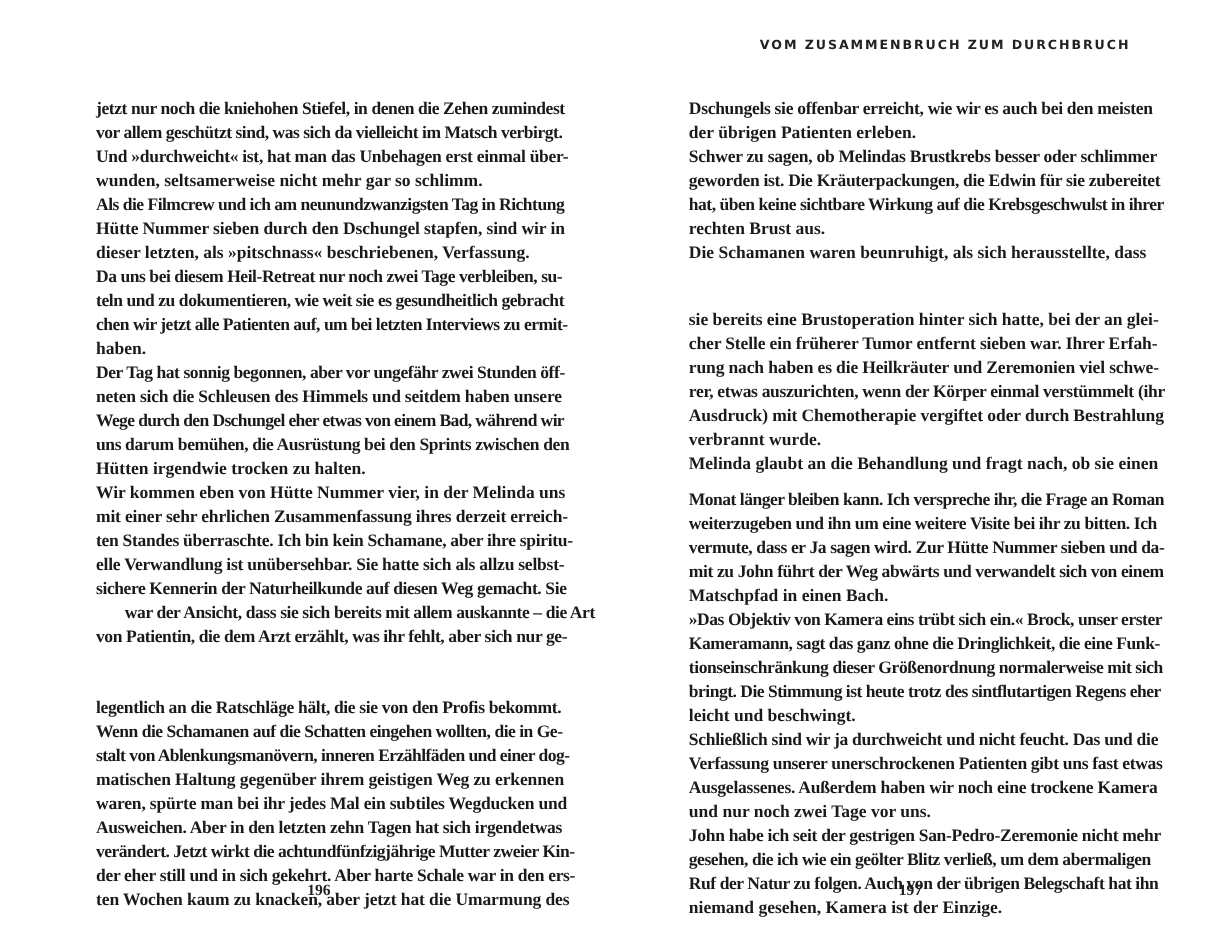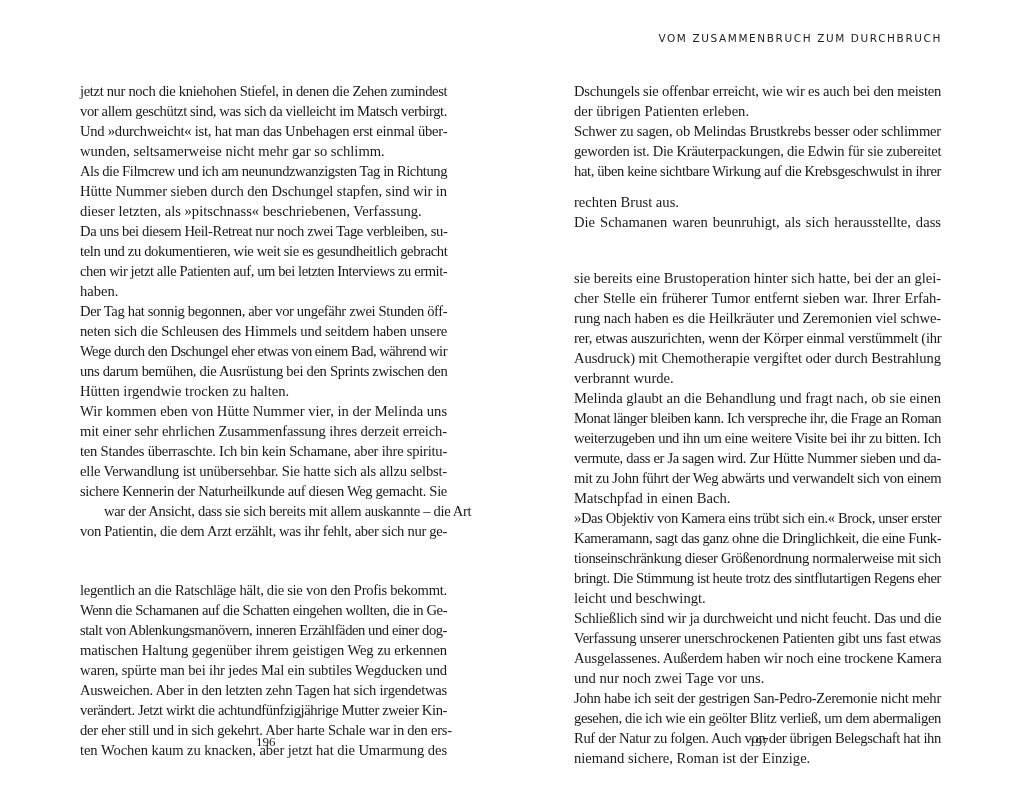--- a/index.html
+++ b/index.html
@@ -1,17 +1,17 @@
 <!DOCTYPE html>
 <html><head>
 <meta charset="utf-8">
 <style>
   html, body { margin: 0; padding: 0; background: #ffffff; }
   body { width: 1020px; height: 793px; position: relative; overflow: hidden; }
-  .page { position: absolute; top: 0; height: 594px; }
+  .page { position: absolute; top: 0; height: 594px; font-weight: bold; }
   .page-left { left: 0; width: 510px; }
   .page-right { left: 510px; width: 510px; }
   .running-head {
     position: absolute; top: 32px; right: 78px;
     font-family: "DejaVu Sans", sans-serif; font-size: 10.5px;
     letter-spacing: 1.6px; color: #222; white-space: nowrap;
   }
   .text-block { position: absolute; top: 81px; width: 367px; }
   .page-left .text-block { left: 80px; }
   .page-right .text-block { left: 64px; }
@@ -71,42 +71,42 @@
 </div>
 
 <div class="page page-right">
   <div class="running-head">VOM ZUSAMMENBRUCH ZUM DURCHBRUCH</div>
   <div class="text-block">
       <div class="line" style="white-space: nowrap; letter-spacing: -0.246154px;">Dschungels sie offenbar erreicht, wie wir es auch bei den meisten</div>
       <div class="line last" style="white-space: nowrap;">der übrigen Patienten erleben.</div>
       <div class="line" style="white-space: nowrap; letter-spacing: -0.213115px;">Schwer zu sagen, ob Melindas Brustkrebs besser oder schlimmer</div>
       <div class="line" style="white-space: nowrap; letter-spacing: -0.25px;">geworden ist. Die Kräuterpackungen, die Edwin für sie zubereitet</div>
       <div class="line" style="white-space: nowrap; letter-spacing: -0.393939px;">hat, üben keine sichtbare Wirkung auf die Krebsgeschwulst in ihrer</div>
-      <div class="line last" style="white-space: nowrap; margin-top: 11px;">rechten Brust aus.</div>
+      <div class="line last" style="white-space: nowrap;">rechten Brust aus.</div>
       <div class="line" style="white-space: nowrap;">Die Schamanen waren beunruhigt, als sich herausstellte, dass</div>
       <div class="line" style="white-space: nowrap; letter-spacing: -0.0298507px; margin-top: 36px;">sie bereits eine Brustoperation hinter sich hatte, bei der an glei-</div>
       <div class="line" style="white-space: nowrap; letter-spacing: -0.109375px;">cher Stelle ein früherer Tumor entfernt sieben war. Ihrer Erfah-</div>
       <div class="line" style="white-space: nowrap; letter-spacing: -0.114754px;">rung nach haben es die Heilkräuter und Zeremonien viel schwe-</div>
       <div class="line" style="white-space: nowrap; letter-spacing: -0.265625px;">rer, etwas auszurichten, wenn der Körper einmal verstümmelt (ihr</div>
       <div class="line" style="white-space: nowrap; letter-spacing: -0.0666667px;">Ausdruck) mit Chemotherapie vergiftet oder durch Bestrahlung</div>
       <div class="line last" style="white-space: nowrap;">verbrannt wurde.</div>
       <div class="line" style="white-space: nowrap;">Melinda glaubt an die Behandlung und fragt nach, ob sie einen</div>
-      <div class="line" style="white-space: nowrap; letter-spacing: -0.415385px;">Monat länger bleiben kann. Ich verspreche ihr, die Frage an Roman</div>
+      <div class="line" style="white-space: nowrap; letter-spacing: -0.415385px; margin-top: 10px;">Monat länger bleiben kann. Ich verspreche ihr, die Frage an Roman</div>
       <div class="line" style="white-space: nowrap; letter-spacing: -0.328358px;">weiterzugeben und ihn um eine weitere Visite bei ihr zu bitten. Ich</div>
       <div class="line" style="white-space: nowrap; letter-spacing: -0.31746px;">vermute, dass er Ja sagen wird. Zur Hütte Nummer sieben und da-</div>
       <div class="line" style="white-space: nowrap; letter-spacing: -0.31746px;">mit zu John führt der Weg abwärts und verwandelt sich von einem</div>
       <div class="line last" style="white-space: nowrap;">Matschpfad in einen Bach.</div>
       <div class="line" style="white-space: nowrap; letter-spacing: -0.378788px;">»Das Objektiv von Kamera eins trübt sich ein.« Brock, unser erster</div>
       <div class="line" style="white-space: nowrap; letter-spacing: -0.359375px;">Kameramann, sagt das ganz ohne die Dringlichkeit, die eine Funk-</div>
       <div class="line" style="white-space: nowrap; letter-spacing: -0.33871px;">tionseinschränkung dieser Größenordnung normalerweise mit sich</div>
       <div class="line" style="white-space: nowrap; letter-spacing: -0.411765px;">bringt. Die Stimmung ist heute trotz des sintflutartigen Regens eher</div>
       <div class="line last" style="white-space: nowrap;">leicht und beschwingt.</div>
       <div class="line" style="white-space: nowrap; letter-spacing: -0.230769px;">Schließlich sind wir ja durchweicht und nicht feucht. Das und die</div>
       <div class="line" style="white-space: nowrap; letter-spacing: -0.265625px;">Verfassung unserer unerschrockenen Patienten gibt uns fast etwas</div>
       <div class="line" style="white-space: nowrap; letter-spacing: -0.186441px;">Ausgelassenes. Außerdem haben wir noch eine trockene Kamera</div>
       <div class="line last" style="white-space: nowrap;">und nur noch zwei Tage vor uns.</div>
       <div class="line" style="white-space: nowrap; letter-spacing: -0.253968px;">John habe ich seit der gestrigen San-Pedro-Zeremonie nicht mehr</div>
       <div class="line" style="white-space: nowrap; letter-spacing: -0.363636px;">gesehen, die ich wie ein geölter Blitz verließ, um dem abermaligen</div>
       <div class="line" style="white-space: nowrap; letter-spacing: -0.353846px;">Ruf der Natur zu folgen. Auch von der übrigen Belegschaft hat ihn</div>
-      <div class="line last" style="white-space: nowrap;">niemand sichere, Roman ist der Einzige.</div>
+      <div class="line last" style="white-space: nowrap;">niemand gesehen, Kamera ist der Einzige.</div>
     </div>
   <div class="folio">197</div>
 </div>
 
 </body></html>

